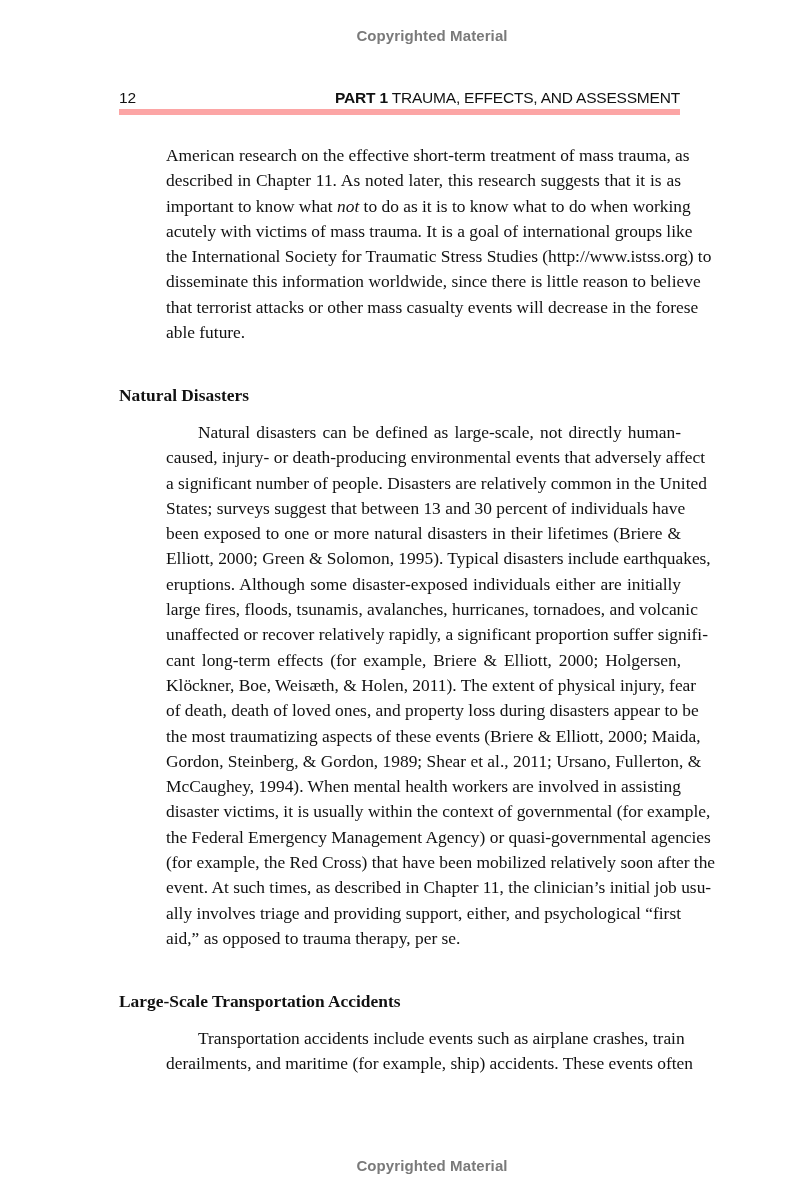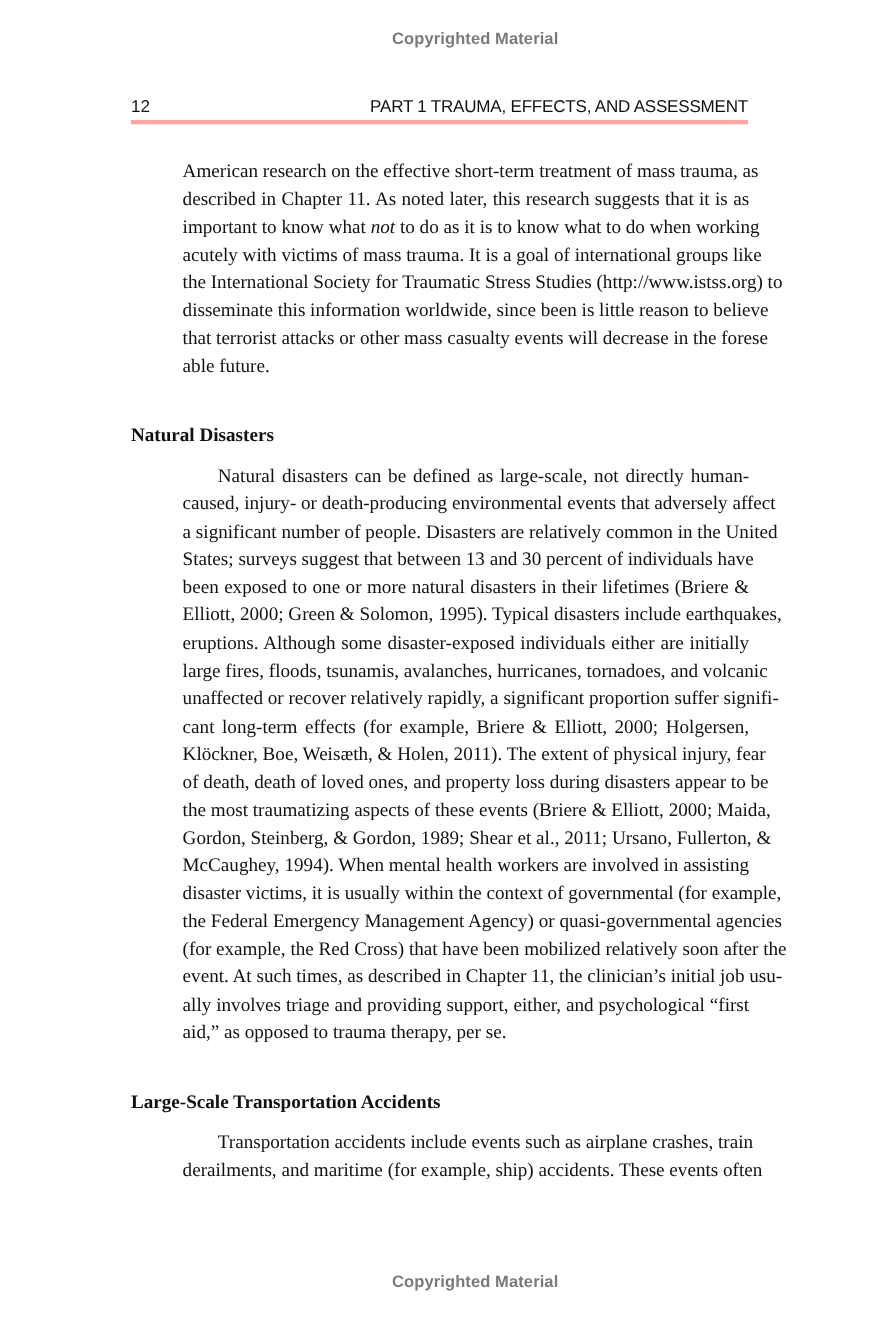--- a/index.html
+++ b/index.html
@@ -29,40 +29,40 @@
     }
     .watermark.top { top: 27px; }
     .watermark.bottom { top: 1157px; }
 
     .running-head {
       position: absolute;
       left: 119px;
       top: 89px;
       width: 561px;
       height: 20px;
-      border-bottom: 4px solid #fca5a5;
+      border-bottom: 6px solid #fca5a5;
       font-family: "Liberation Sans", "DejaVu Sans", sans-serif;
       font-size: 15.5px;
       color: #111;
     }
     .running-head .page-number {
       position: absolute;
       left: 0;
       top: 0;
       font-weight: normal;
     }
     .running-head .part {
       position: absolute;
       right: 0;
       top: 0;
       white-space: nowrap;
       letter-spacing: -0.2px;
     }
     .running-head .part-label {
-      font-weight: normal;
+      font-weight: bold;
     }
 
     .body-text {
       position: absolute;
       left: 119px;
       top: 143px;
       width: 562px;
       font-size: 17.4px;
       line-height: 25.3px;
     }
@@ -105,21 +105,21 @@
   <span class="part"><span class="part-label">PART 1</span> <span>TRAUMA, EFFECTS, AND ASSESSMENT</span></span>
 </div>
 
 <div class="body-text">
   <div>
     <span class="line">American research on the effective short-term treatment of mass trauma, as</span>
     <span class="line">described in Chapter 11. As noted later, this research suggests that it is as</span>
     <span class="line"><span>important to know what </span><em>not</em><span> to do as it is to know what to do when working</span></span>
     <span class="line">acutely with victims of mass trauma. It is a goal of international groups like</span>
     <span class="line">the International Society for Traumatic Stress Studies (http://www.istss.org) to</span>
-    <span class="line">disseminate this information worldwide, since been is little reason to believe</span>
+    <span class="line">disseminate this information worldwide, since there is little reason to believe</span>
     <span class="line">that terrorist attacks or other mass casualty events will decrease in the forese­</span>
     <span class="line last">able future.</span>
   </div>
 
   <span class="gap"></span>
   <span class="gap-small"></span>
 
   <div>
     <span class="section-heading">Natural Disasters</span>
     <span class="gap-small"></span>

